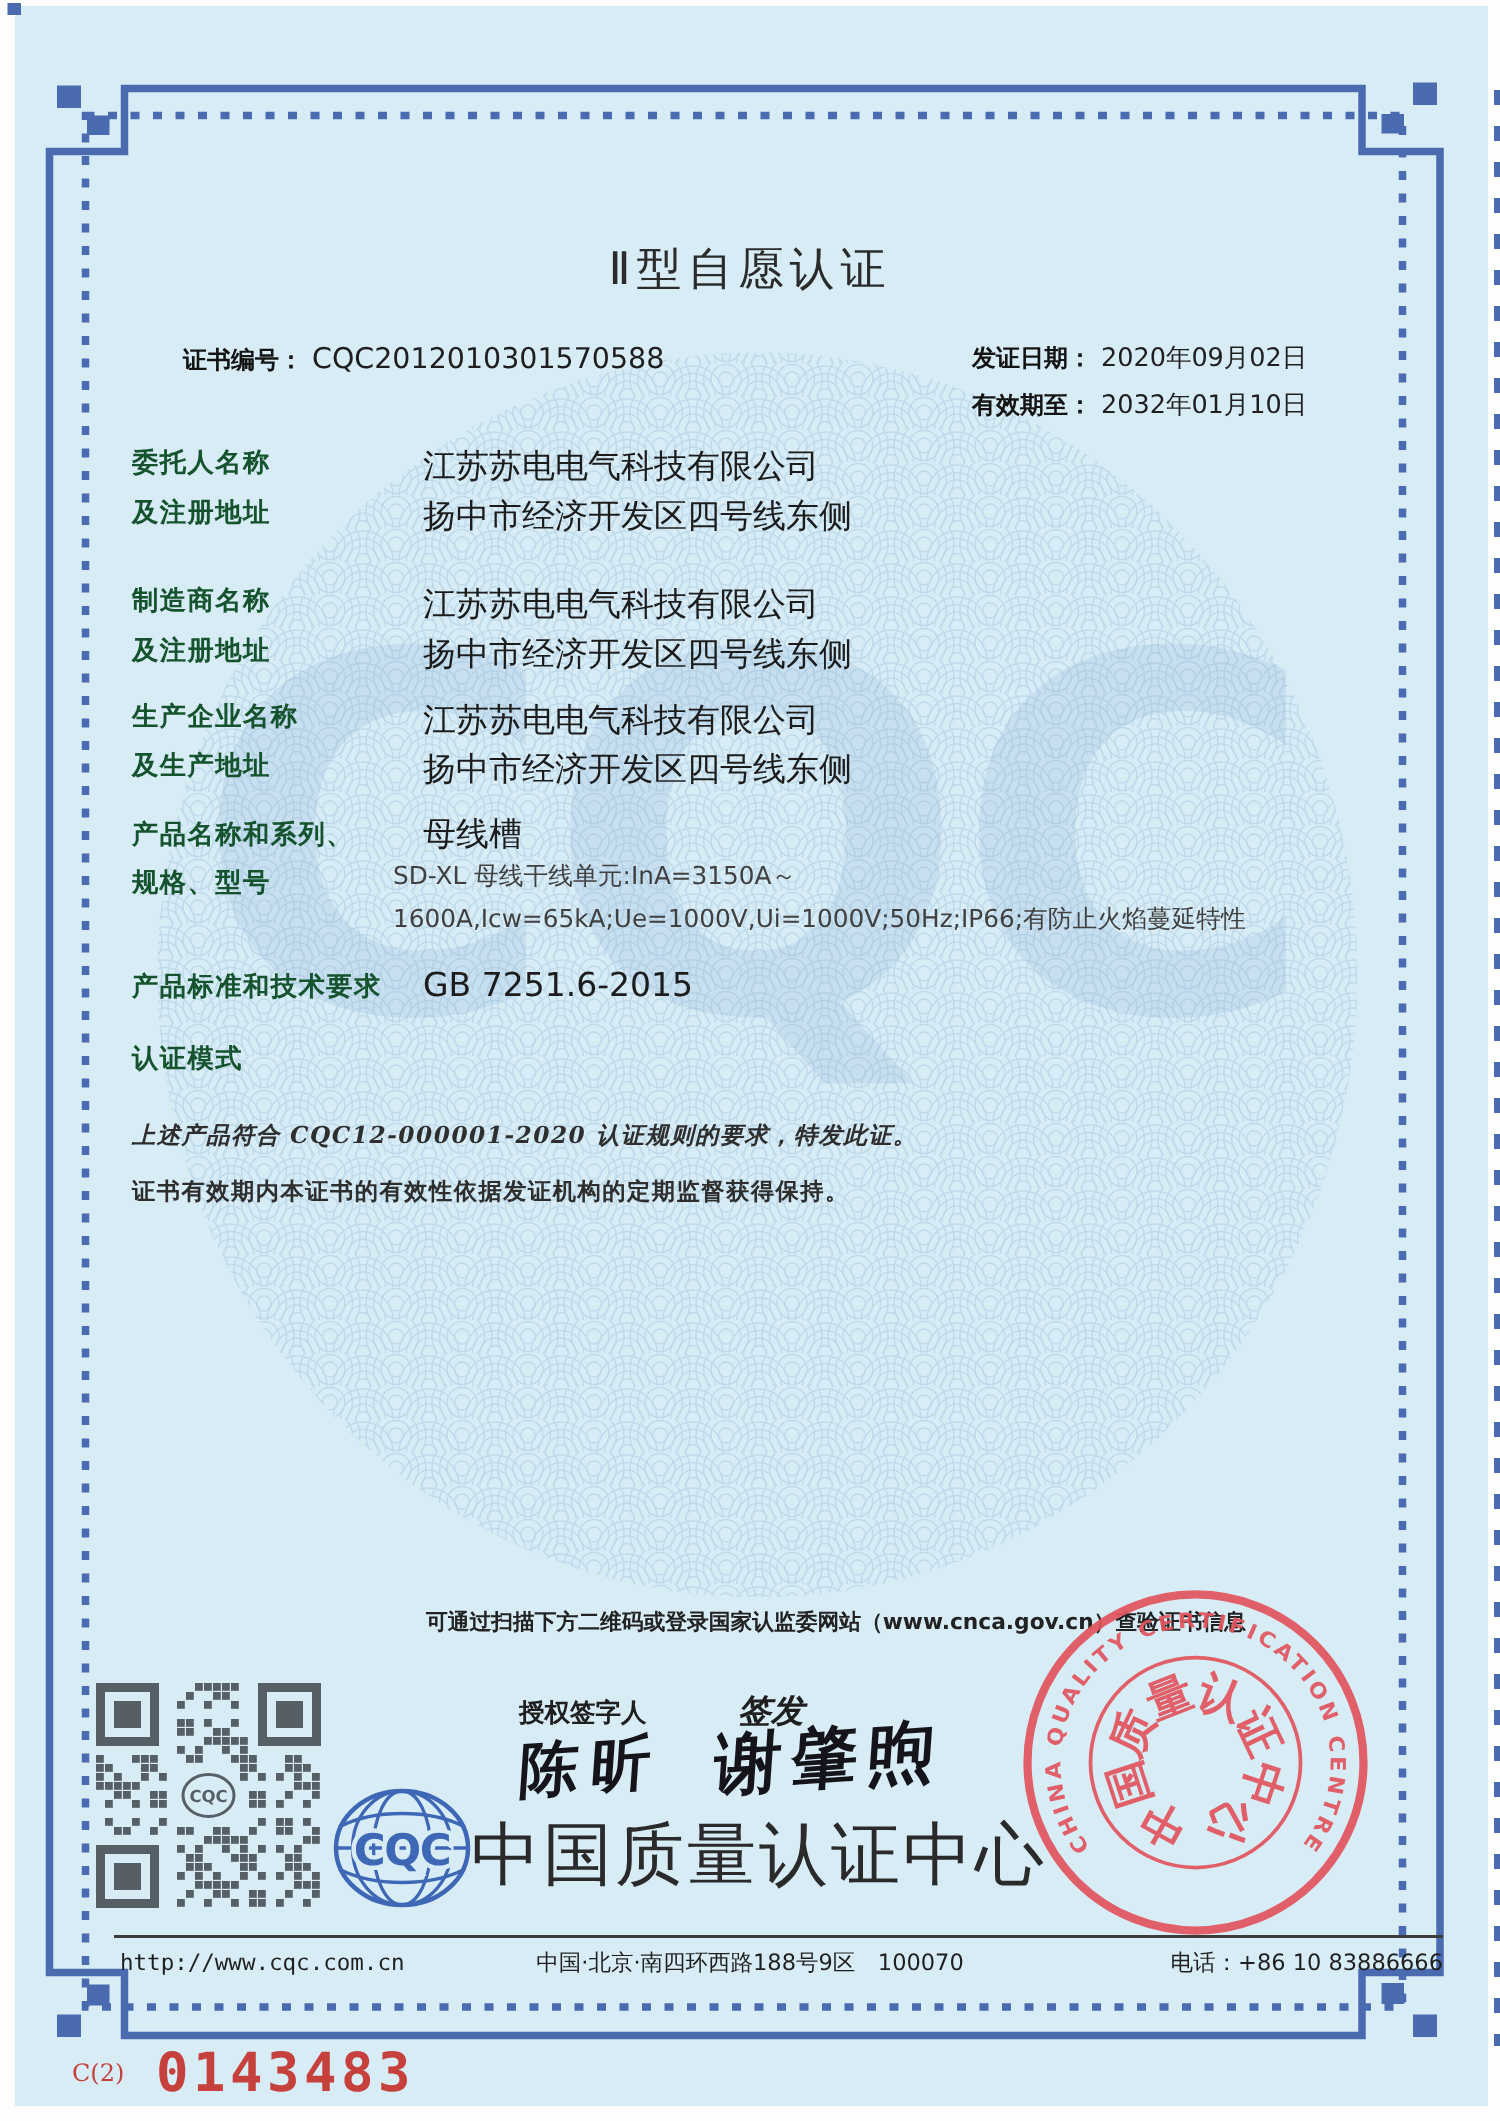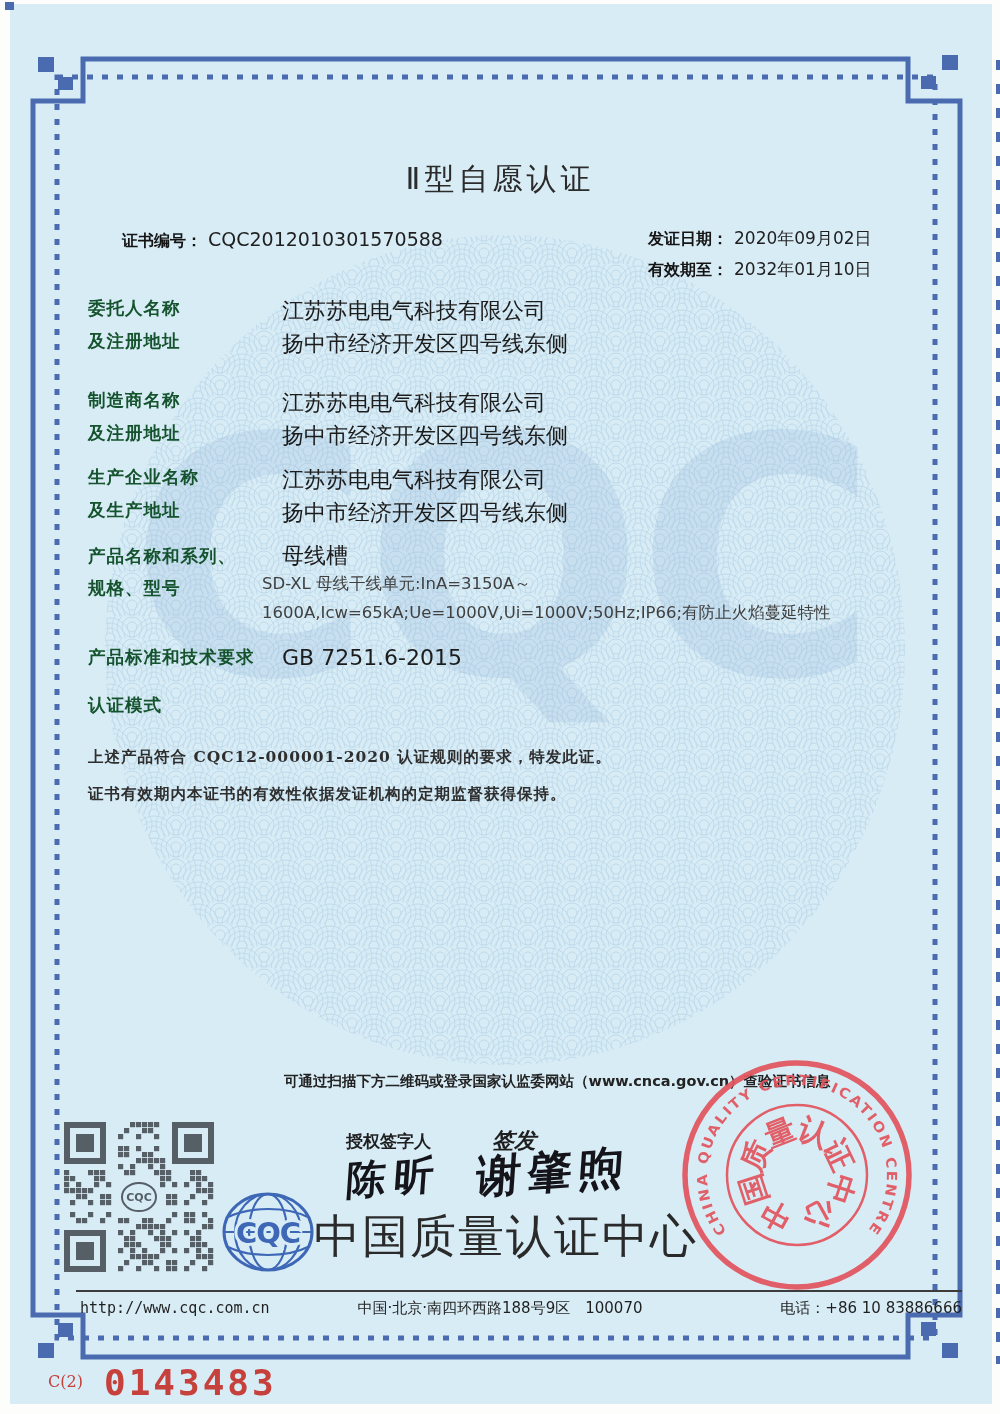--- a/index.html
+++ b/index.html
@@ -28,21 +28,21 @@
 
   
   .flabel{left:88px;font-size:17.5px;font-weight:700;color:#14532d;letter-spacing:1px;}
   .fvalue{left:262px;font-size:22px;color:#1c1c1c;margin-left:20px;}
   .y296{top:296px;} .y329{top:329px;} .y388{top:388px;} .y421{top:421px;}
   .y465{top:465px;} .y498{top:498px;} .y544{top:544px;} .y576{top:576px;}
   .y541{top:541px;} .y645{top:645px;} .y693{top:693px;}
   #spec{left:262px;top:570px;width:655px;font-size:16.5px;line-height:28.5px;color:#404040;}
   .statement{left:88px;width:760px;font-family:"DejaVu Serif",serif;font-weight:600;
              font-size:15.5px;color:#2e2e2e;letter-spacing:1px;}
-  #stmt1{top:747px;} #stmt2{top:784px;}
+  #stmt1{top:747px;font-style:italic;} #stmt2{top:784px;}
 
   
   #verify-note{left:284px;top:1072px;font-size:14.5px;font-weight:600;color:#222;}
   #qr-wrap{left:64px;top:1122px;width:150px;height:150px;}
   #signer-label{left:346px;top:1130px;font-size:17px;font-weight:600;}
   #issuer-label{left:492px;top:1126px;font-size:22px;font-weight:600;font-style:italic;}
   .handwriting{font-family:"DejaVu Serif",serif;font-weight:700;color:#14141a;
                transform:rotate(-4deg) skewX(-8deg);}
   #sig1{left:346px;top:1150px;font-size:40px;letter-spacing:8px;}
   #sig2{left:476px;top:1142px;font-size:45px;letter-spacing:6px;}

